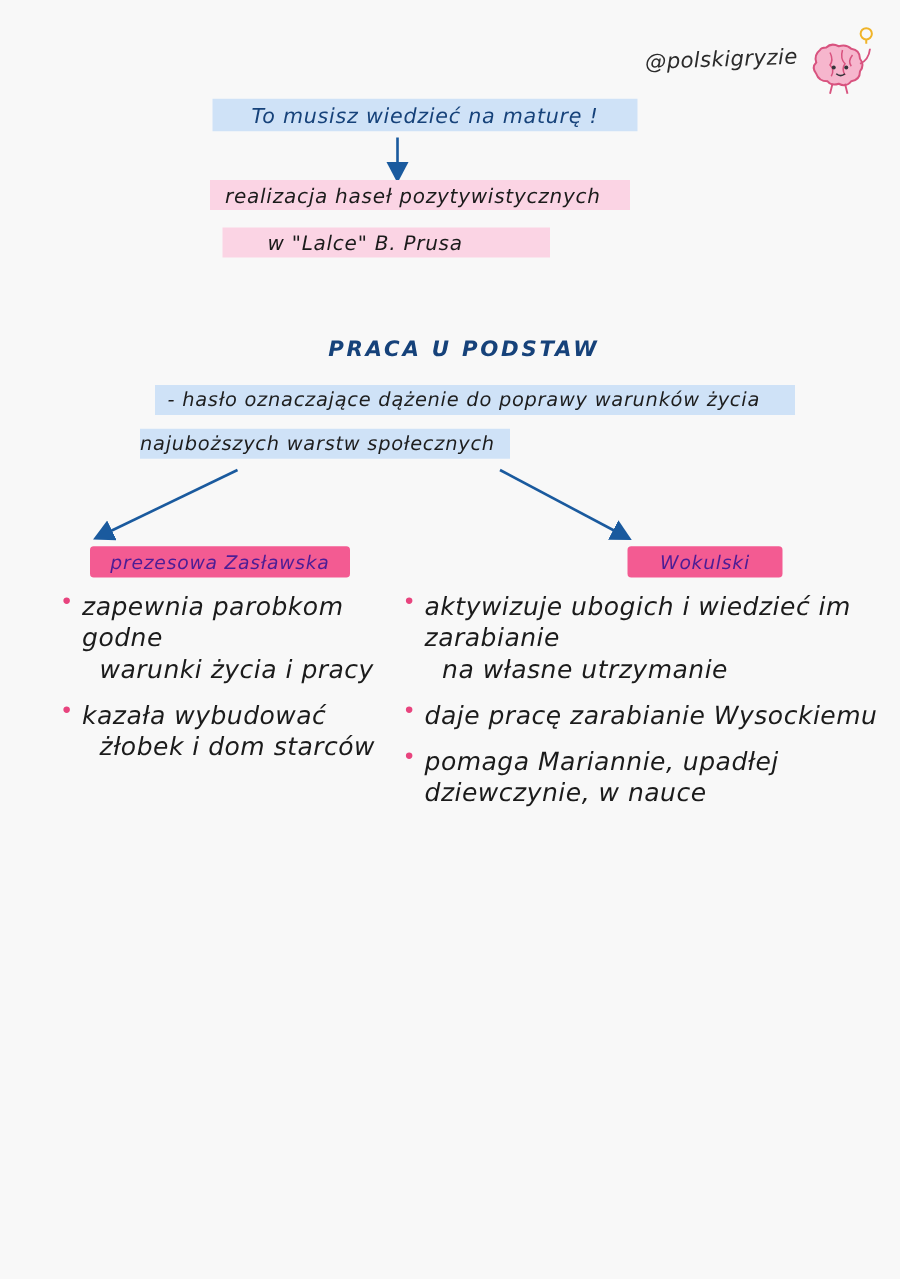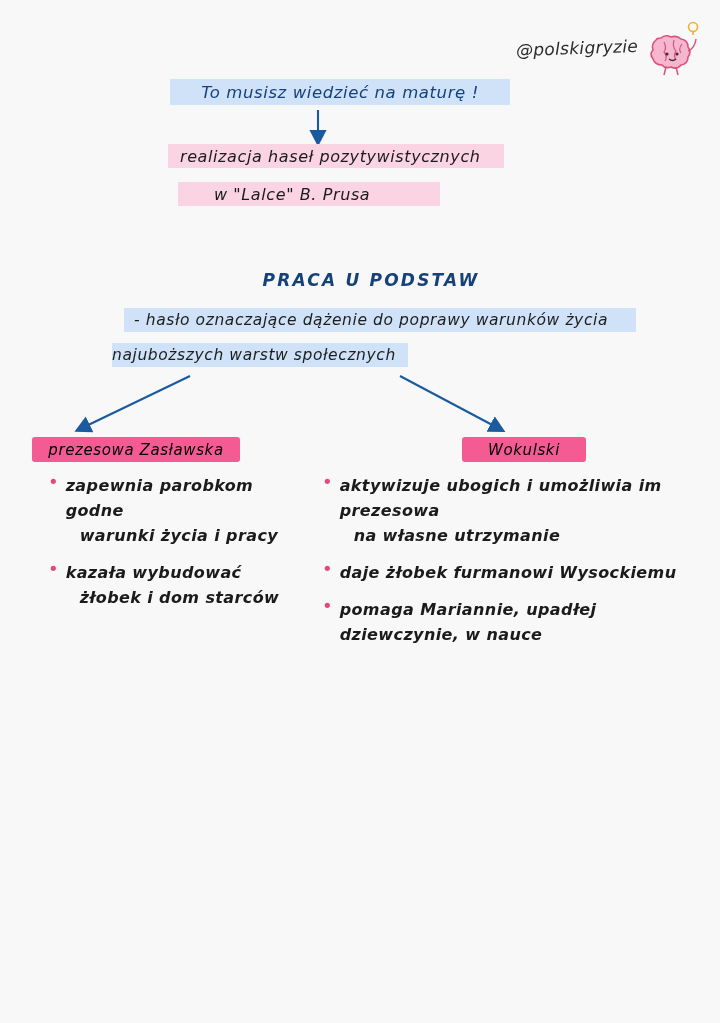--- a/index.html
+++ b/index.html
@@ -56,22 +56,23 @@
   .hl-blue   { background: #cfe2f7; }
   .hl-pink   { background: #fbd4e4; }
   .badge {
     position: absolute;
     background: #f35b92;
     border-radius: 3px;
     display: flex;
     align-items: center;
     justify-content: center;
     font-style: italic;
-    color: #000000;
+    color: #4c1d95;
     letter-spacing: .6px;
+    margin-left: 40px;
   }
 
   #title-banner {
     left: 170px;
     top: 79px;
     width: 340px;
     height: 26px;
     justify-content: center;
     font-size: 16.5px;
     color: #16427a;
@@ -152,24 +153,23 @@
     margin-bottom: 12px;
   }
   .dot {
     color: #e8447e;
     font-size: 18px;
     line-height: 17px;
     margin-right: 7px;
     flex: 0 0 auto;
   }
   .btext {
-    font-size: 16px;
+    font-size: 20px;
     line-height: 25px;
     letter-spacing: .4px;
-    font-weight: bold;
   }
   .btext .l2 { display: block; padding-left: 14px; }
 
   #list-left  { left: 48px;  top: 473px; width: 260px; }
   #list-right { left: 322px; top: 473px; width: 390px; }
 
   
   svg.arrows {
     position: absolute;
     inset: 0;
@@ -245,28 +245,28 @@
         <span>kazała wybudować</span>
         <span class="l2">żłobek i dom starców</span>
       </span>
     </div>
   </div>
 
   <div class="bullets" id="list-right">
     <div class="bullet-item">
       <span class="dot">•</span>
       <span class="btext">
-        <span>aktywizuje ubogich i umożliwia  im prezesowa</span>
+        <span>aktywizuje ubogich i wiedzieć  im zarabianie</span>
         <span class="l2">na własne  utrzymanie</span>
       </span>
     </div>
     <div class="bullet-item">
       <span class="dot">•</span>
       <span class="btext">
-        <span>daje żłobek furmanowi Wysockiemu</span>
+        <span>daje pracę zarabianie Wysockiemu</span>
       </span>
     </div>
     <div class="bullet-item">
       <span class="dot">•</span>
       <span class="btext">
         <span>pomaga Mariannie, upadłej dziewczynie, w nauce</span>
       </span>
     </div>
   </div>
 

